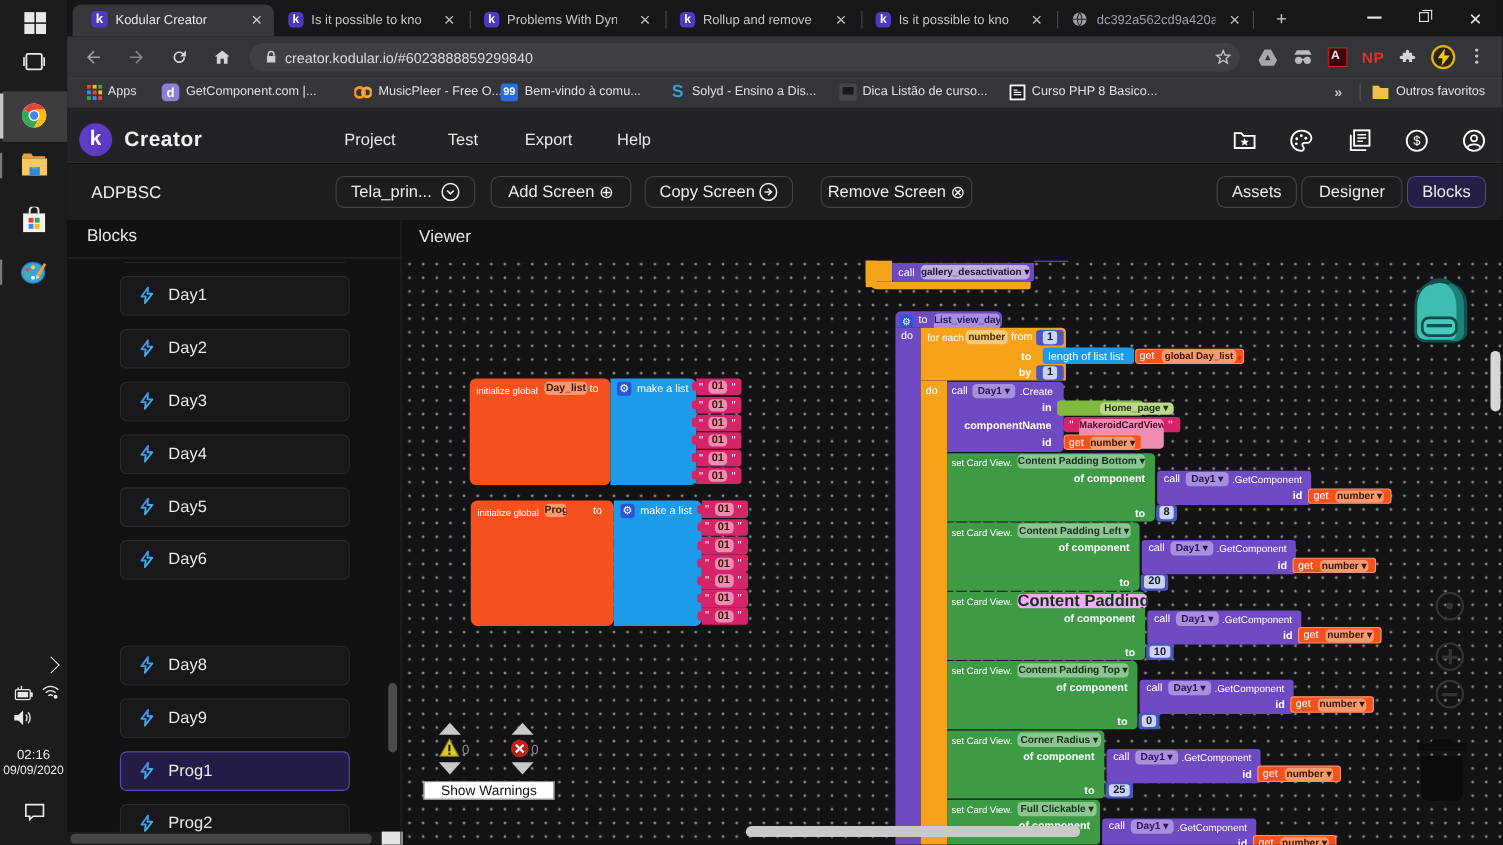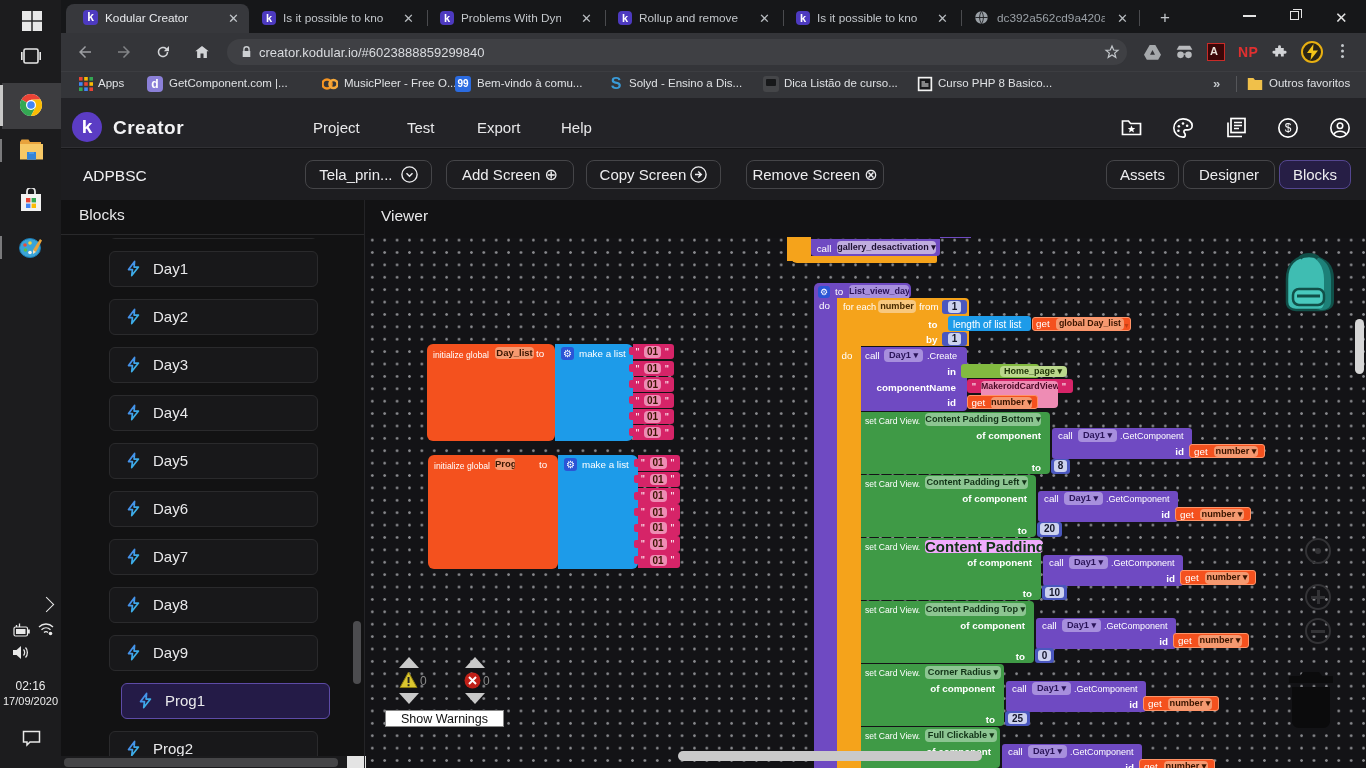--- a/index.html
+++ b/index.html
@@ -346,32 +346,20 @@
         <defs>
           <linearGradient id="bg5" x1="0" y1="0" x2="1" y2="1">
             <stop offset="0" stop-color="#4b7bea"></stop>
             <stop offset="1" stop-color="#35c8e8"></stop>
           </linearGradient>
         </defs>
         <path d="M13.5 2 L5 13.5 L10.5 13.5 L9.5 22 L19 10 L12.8 10 Z" fill="none" stroke="url(#bg5)" stroke-width="2.4" stroke-linejoin="round"></path>
       </svg>
       <span class="lbl">Day6</span>
     </div>
-<div class="abs pitem" style="left:109px;top:538.5px;width:209px;">
-      <svg width="17" height="17" viewBox="0 0 24 24" style="margin:0 11px 0 15px;">
-        <defs>
-          <linearGradient id="bg6" x1="0" y1="0" x2="1" y2="1">
-            <stop offset="0" stop-color="#4b7bea"></stop>
-            <stop offset="1" stop-color="#35c8e8"></stop>
-          </linearGradient>
-        </defs>
-        <path d="M13.5 2 L5 13.5 L10.5 13.5 L9.5 22 L19 10 L12.8 10 Z" fill="none" stroke="url(#bg6)" stroke-width="2.4" stroke-linejoin="round"></path>
-      </svg>
-      <span class="lbl">Day7</span>
-    </div>
 <div class="abs pitem" style="left:109px;top:586.5px;width:209px;">
       <svg width="17" height="17" viewBox="0 0 24 24" style="margin:0 11px 0 15px;">
         <defs>
           <linearGradient id="bg7" x1="0" y1="0" x2="1" y2="1">
             <stop offset="0" stop-color="#4b7bea"></stop>
             <stop offset="1" stop-color="#35c8e8"></stop>
           </linearGradient>
         </defs>
         <path d="M13.5 2 L5 13.5 L10.5 13.5 L9.5 22 L19 10 L12.8 10 Z" fill="none" stroke="url(#bg7)" stroke-width="2.4" stroke-linejoin="round"></path>
       </svg>
@@ -382,21 +370,21 @@
         <defs>
           <linearGradient id="bg8" x1="0" y1="0" x2="1" y2="1">
             <stop offset="0" stop-color="#4b7bea"></stop>
             <stop offset="1" stop-color="#35c8e8"></stop>
           </linearGradient>
         </defs>
         <path d="M13.5 2 L5 13.5 L10.5 13.5 L9.5 22 L19 10 L12.8 10 Z" fill="none" stroke="url(#bg8)" stroke-width="2.4" stroke-linejoin="round"></path>
       </svg>
       <span class="lbl">Day9</span>
     </div>
-<div class="abs pitem" style="left:109px;top:682.5px;width:209px;background:#241b47;border-color:#5d4ba6;margin-left:12px;">
+<div class="abs pitem" style="left:109px;top:682.5px;width:209px;background:#241b47;border-color:#5d4ba6;">
       <svg width="17" height="17" viewBox="0 0 24 24" style="margin:0 11px 0 15px;">
         <defs>
           <linearGradient id="bg9" x1="0" y1="0" x2="1" y2="1">
             <stop offset="0" stop-color="#4b7bea"></stop>
             <stop offset="1" stop-color="#35c8e8"></stop>
           </linearGradient>
         </defs>
         <path d="M13.5 2 L5 13.5 L10.5 13.5 L9.5 22 L19 10 L12.8 10 Z" fill="none" stroke="url(#bg9)" stroke-width="2.4" stroke-linejoin="round"></path>
       </svg>
       <span class="lbl">Prog1</span>
@@ -644,16 +632,16 @@
         <path d="M3.5 7.8 C6.2 5.2 9.8 5.2 12.5 7.8"></path>
         <path d="M6 10.5 C7.2 9.4 8.8 9.4 10 10.5"></path>
       </g>
 <circle cx="12.5" cy="11.5" r="1.8" fill="#e8e8e8"></circle>
     </svg>
 <svg class="abs" style="left:12px;top:645px;" width="18" height="15" viewBox="0 0 18 15">
 <path d="M1 5 L4.5 5 L9 1 L9 14 L4.5 10 L1 10 Z" fill="#e8e8e8"></path>
 <path d="M11.5 4.5 C13 6 13 9 11.5 10.5 M13.5 2.5 C16 5 16 10 13.5 12.5" stroke="#e8e8e8" stroke-width="1.3" fill="none"></path>
     </svg>
 <div class="abs" style="left:0;top:679px;width:61px;text-align:center;font-size:12px;color:#ececec;">02:16</div>
-<div class="abs" style="left:0;top:695px;width:61px;text-align:center;font-size:11px;color:#ececec;">17/09/2020</div>
+<div class="abs" style="left:0;top:695px;width:61px;text-align:center;font-size:11px;color:#ececec;">09/09/2020</div>
 <svg class="abs" style="left:22px;top:730px;" width="19" height="17" viewBox="0 0 19 17">
 <path d="M1.5 1.5 L17.5 1.5 L17.5 12 L8 12 L5 15 L5 12 L1.5 12 Z" fill="none" stroke="#e8e8e8" stroke-width="1.5"></path>
     </svg>
 </div>
 </body></html>

